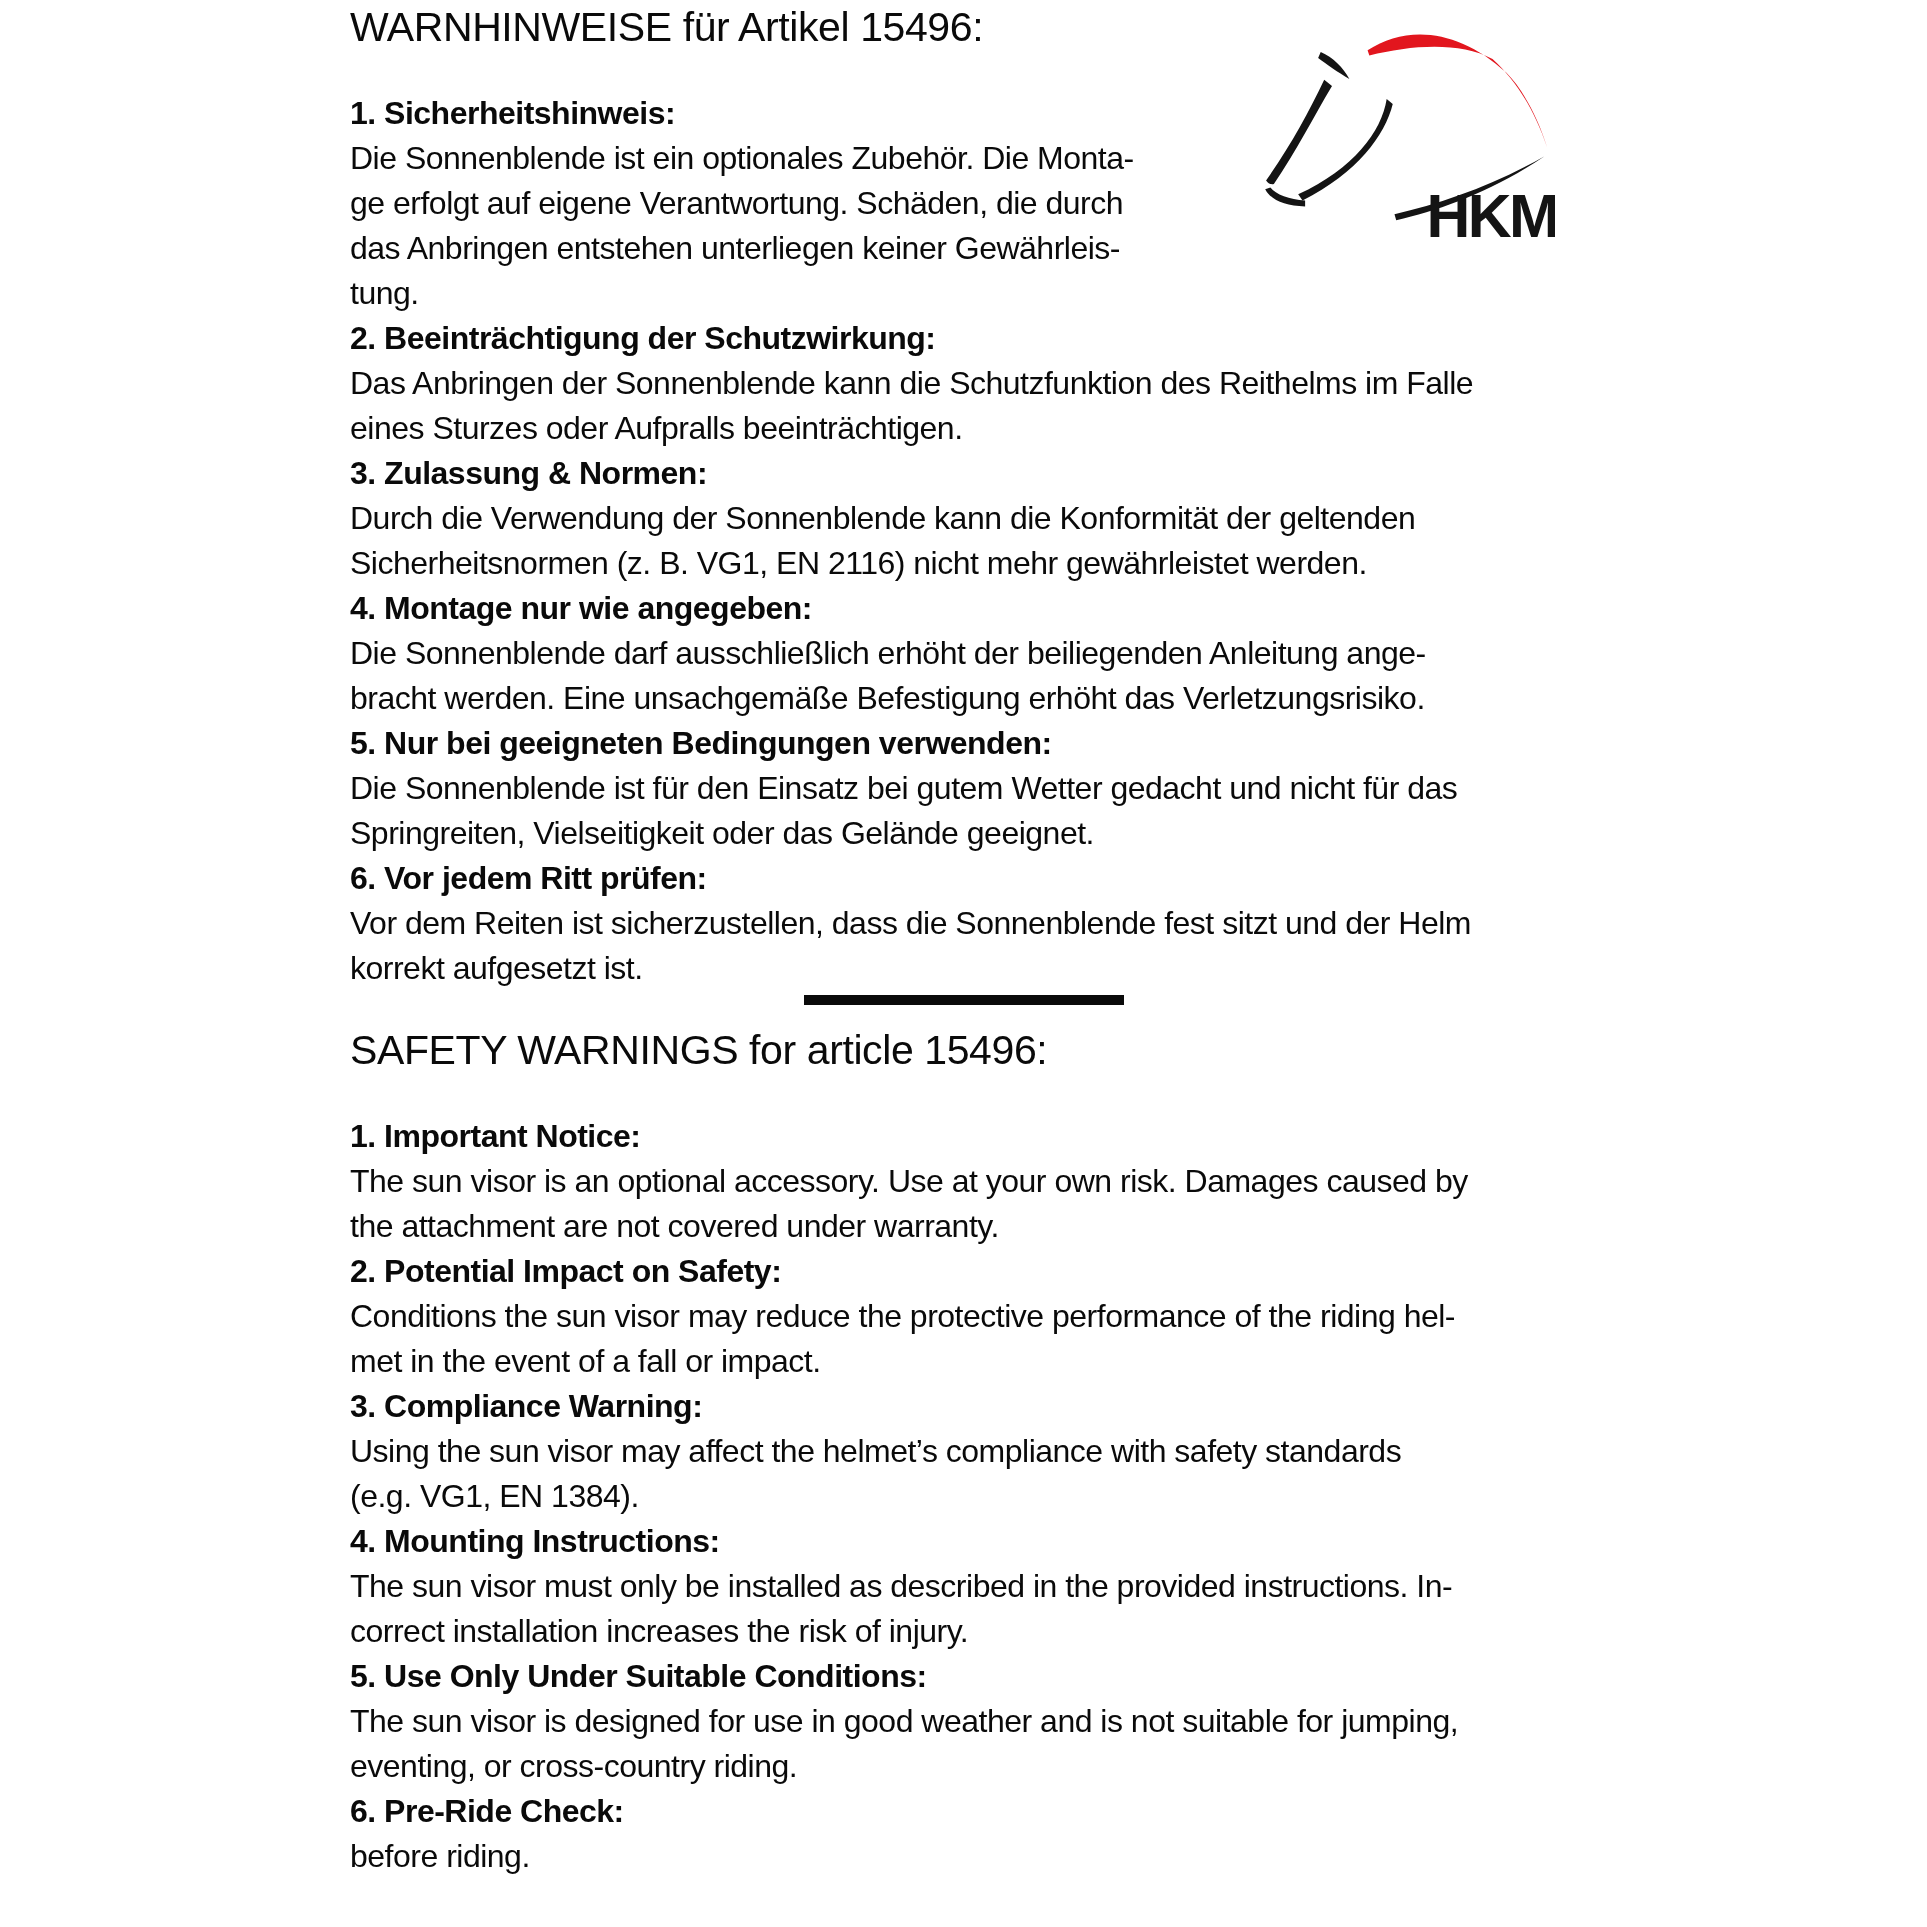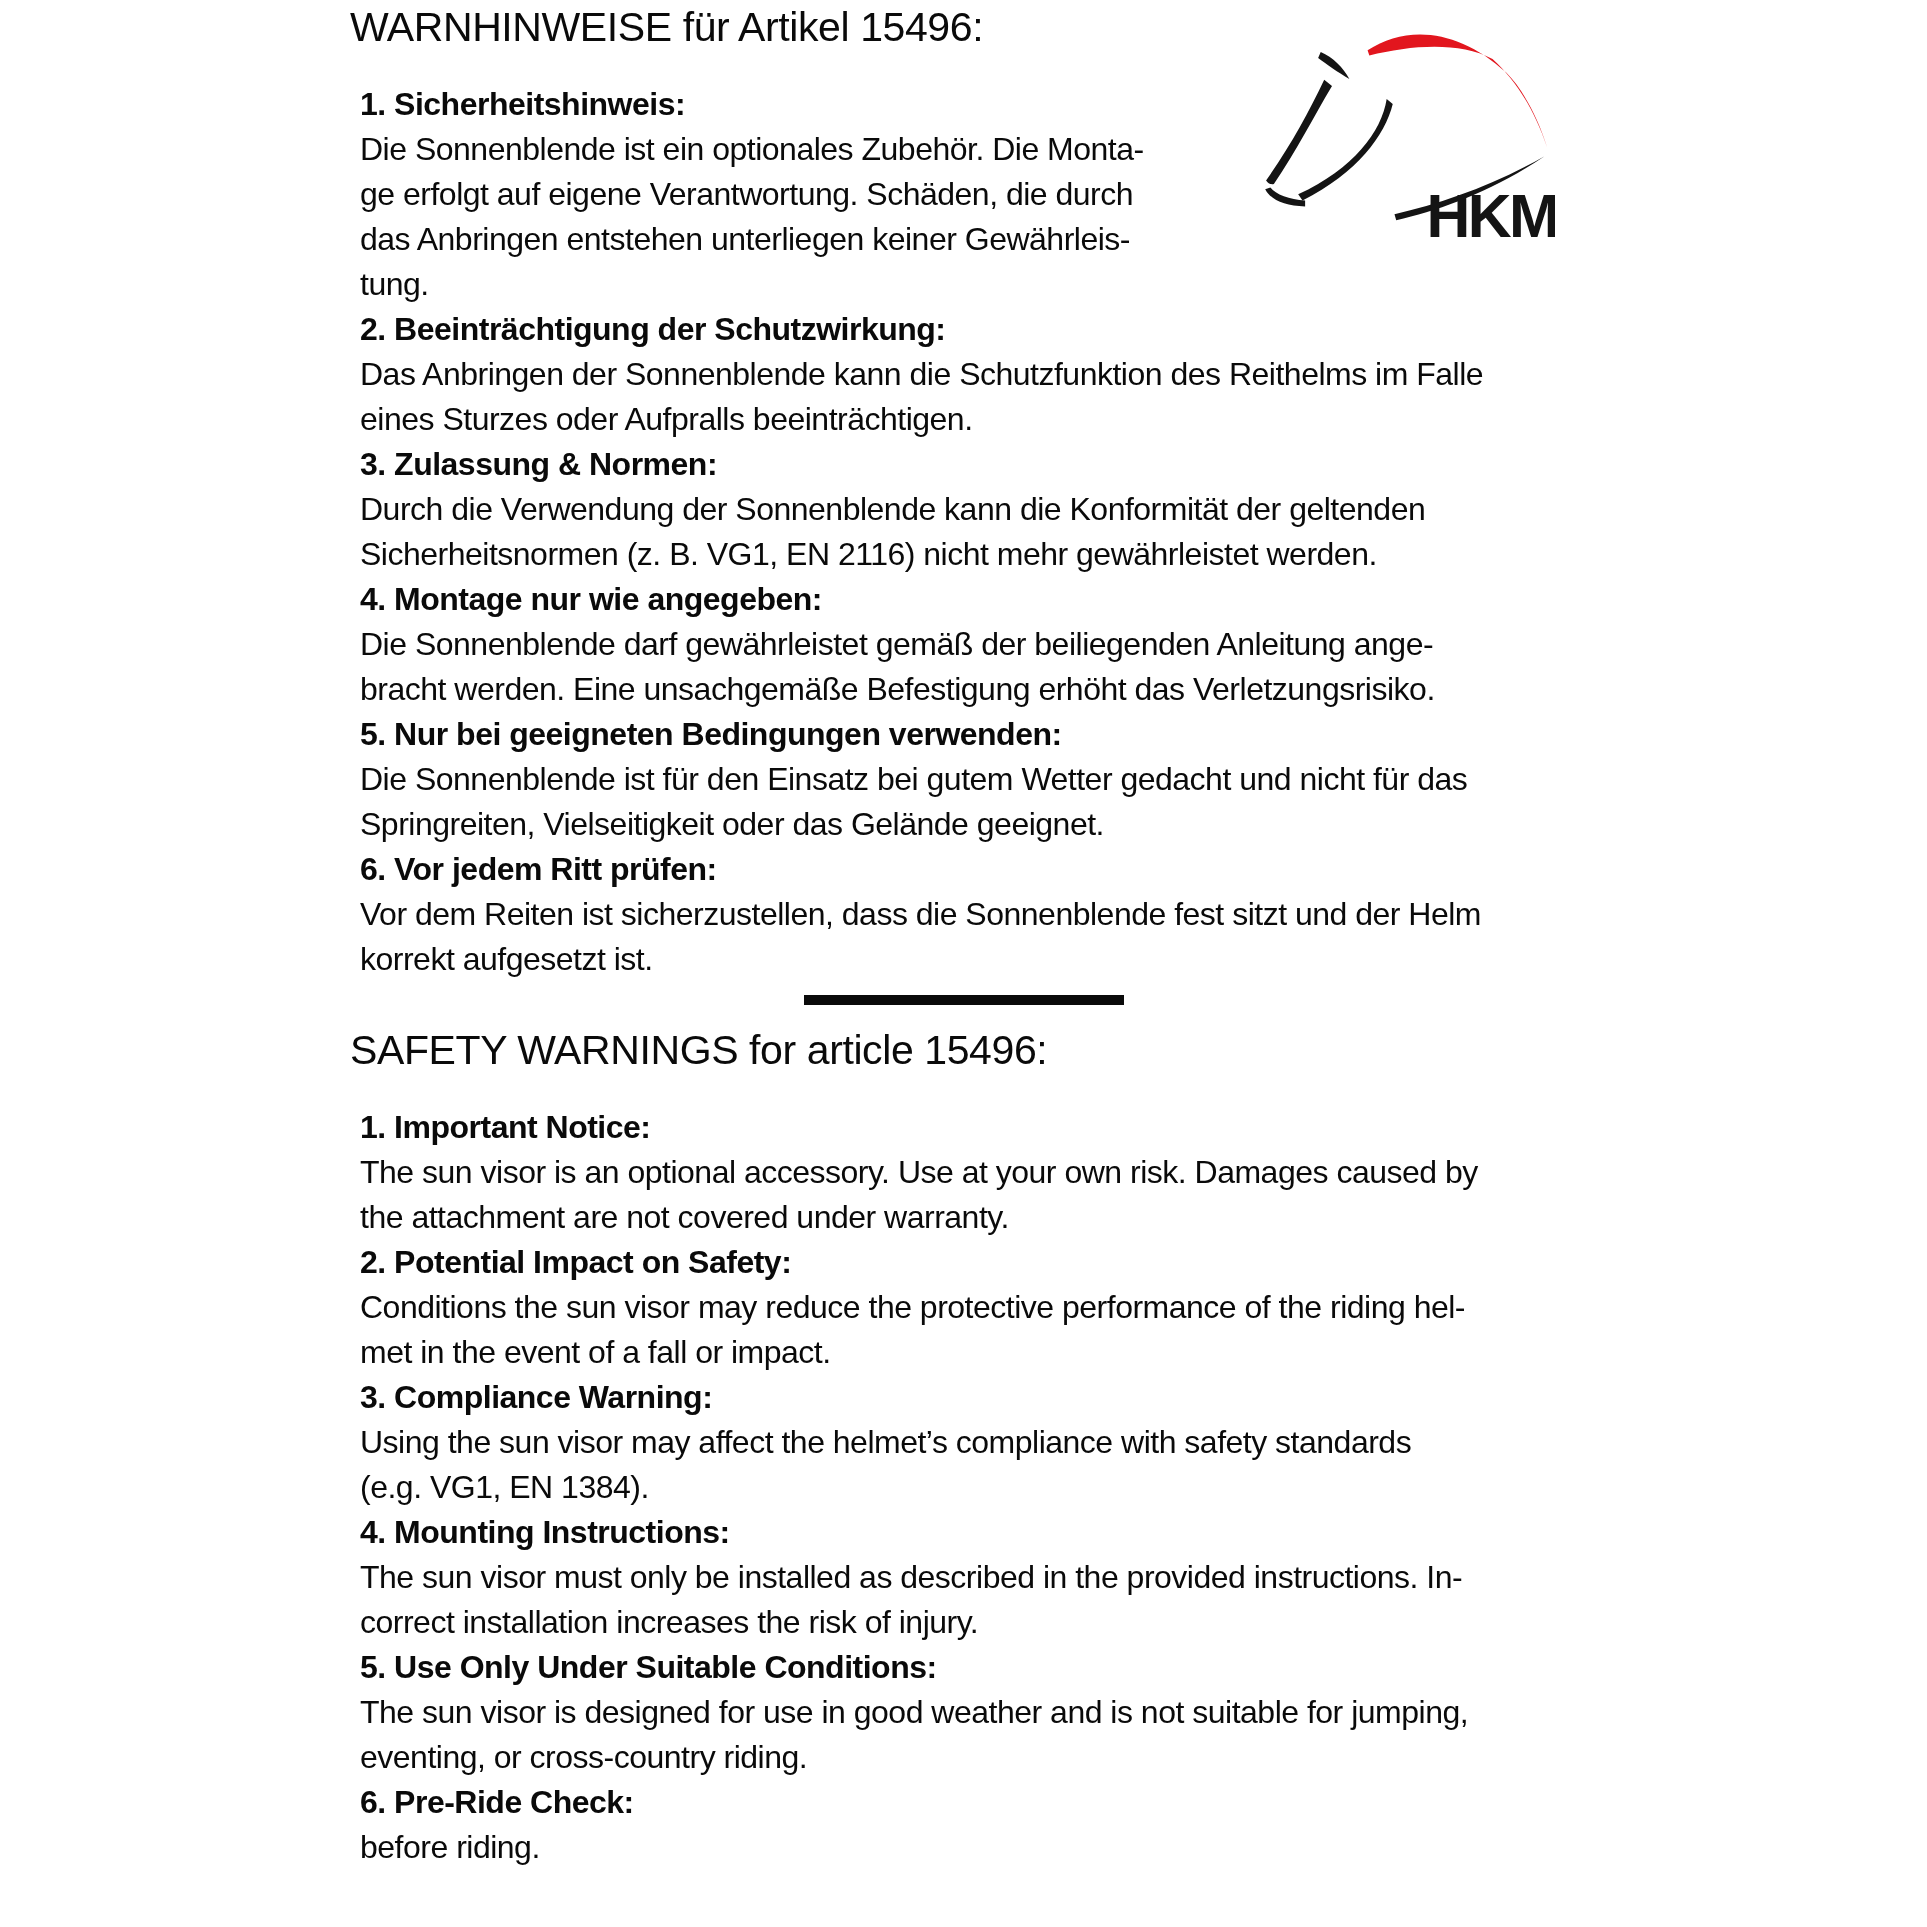--- a/index.html
+++ b/index.html
@@ -15,21 +15,21 @@
     background: #ffffff;
     overflow: hidden;
   }
   .title {
     position: absolute; left: 350px; margin: 0;
     font-size: 41px; font-weight: 400; letter-spacing: -0.4px;
     white-space: nowrap; color: #0a0a0a;
   }
   .de-title { top: 3.5px; }
   .en-title { top: 1027px; }
-  .lines { position: absolute; left: 360px; }
+  .lines { position: absolute; left: 350px; margin-top: 9px; }
   .de-lines { top: 82px; }
   .en-lines { top: 1105px; }
   .lines .l, .lines .h {
     font-size: 32px; line-height: 45px; letter-spacing: -0.5px;
     white-space: nowrap;
   }
   .lines .h { font-weight: 700; }
   .divider {
     position: absolute; left: 804px; top: 995px;
     width: 320px; height: 9.6px; background: #0a0a0a;
@@ -66,21 +66,21 @@
 
     <div class="h">2. Beeinträchtigung der Schutzwirkung:</div>
     <div class="l">Das Anbringen der Sonnenblende kann die Schutzfunktion des Reithelms im Falle</div>
     <div class="l">eines Sturzes oder Aufpralls beeinträchtigen.</div>
 
     <div class="h">3. Zulassung &amp; Normen:</div>
     <div class="l">Durch die Verwendung der Sonnenblende kann die Konformität der geltenden</div>
     <div class="l">Sicherheitsnormen (z. B. VG1, EN 2116) nicht mehr gewährleistet werden.</div>
 
     <div class="h">4. Montage nur wie angegeben:</div>
-    <div class="l">Die Sonnenblende darf gewährleistet gemäß der beiliegenden Anleitung ange-</div>
+    <div class="l">Die Sonnenblende darf ausschließlich erhöht der beiliegenden Anleitung ange-</div>
     <div class="l">bracht werden. Eine unsachgemäße Befestigung erhöht das Verletzungsrisiko.</div>
 
     <div class="h">5. Nur bei geeigneten Bedingungen verwenden:</div>
     <div class="l">Die Sonnenblende ist für den Einsatz bei gutem Wetter gedacht und nicht für das</div>
     <div class="l">Springreiten, Vielseitigkeit oder das Gelände geeignet.</div>
 
     <div class="h">6. Vor jedem Ritt prüfen:</div>
     <div class="l">Vor dem Reiten ist sicherzustellen, dass die Sonnenblende fest sitzt und der Helm</div>
     <div class="l">korrekt aufgesetzt ist.</div>
   </div>

